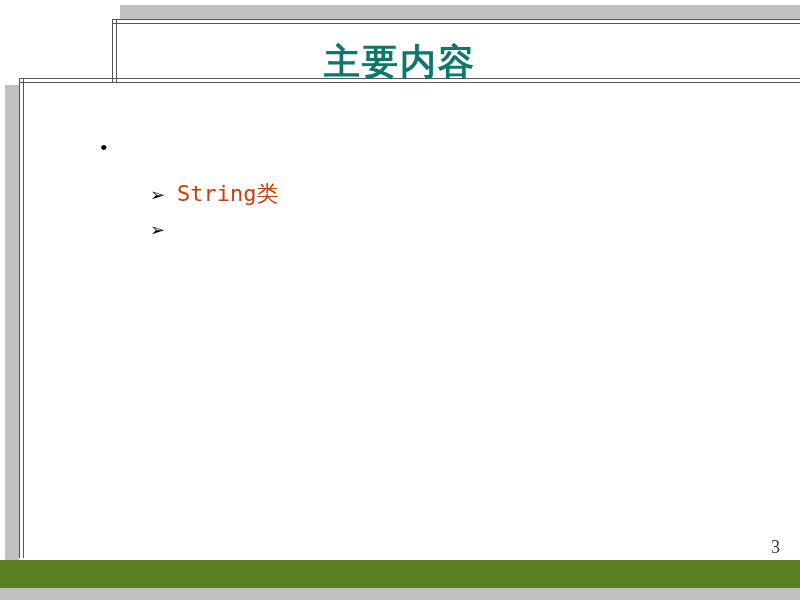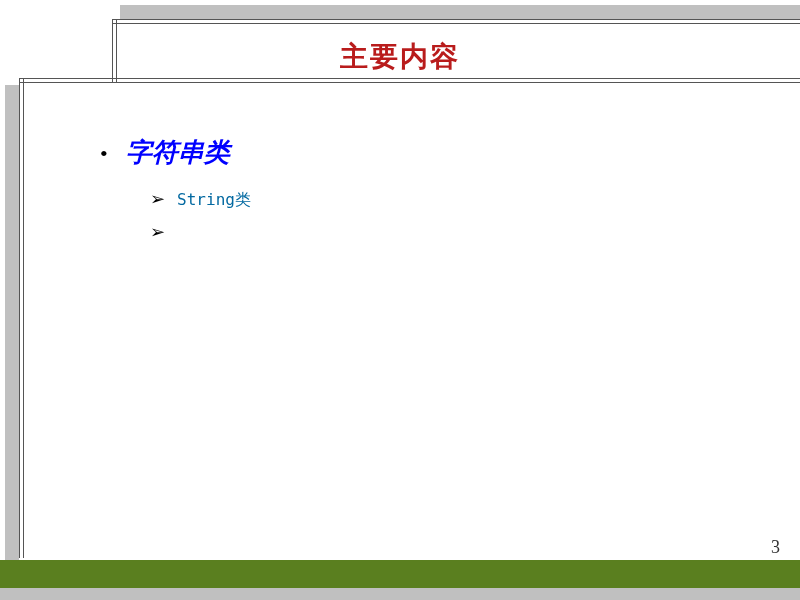--- a/index.html
+++ b/index.html
@@ -97,23 +97,23 @@
     
     .inner-v-line.line1 { left: 112px; }
     .inner-v-line.line2 { left: 116px; }
     
     .slide-title {
       position: absolute;
       top: 38px;
       left: 0;
       right: 0;
       text-align: center;
-      font-size: 28px;
+      font-size: 36px;
       font-weight: bold;
-      color: #b91c1c;
+      color: #0f766e;
       font-family: "SimHei", "黑体", sans-serif;
       letter-spacing: 2px;
     }
     
     .content-area {
       position: absolute;
       top: 135px;
       left: 100px;
       right: 40px;
     }
@@ -148,22 +148,22 @@
       margin-bottom: 10px;
     }
     
     .sub-bullet-arrow {
       font-size: 18px;
       color: #000000;
       margin-right: 12px;
     }
     
     .sub-bullet-text {
-      font-size: 16px;
-      color: #0369a1;
+      font-size: 22px;
+      color: #c2410c;
       font-family: "SimSun", "宋体", monospace;
     }
     
     .bottom-green-bar {
       position: absolute;
       bottom: 12px;
       left: 0;
       right: 0;
       height: 28px;
       background: #5a7f1f;
@@ -203,21 +203,20 @@
 <div class="inner-h-line line1"></div>
 <div class="inner-h-line line2"></div>
 <div class="inner-v-line line1"></div>
 <div class="inner-v-line line2"></div>
 
 <div class="slide-title">主要内容</div>
 
 <div class="content-area">
   <div class="bullet-main">
     <span class="bullet-dot">•</span>
-    <span class="bullet-main-text">字符串类</span>
   </div>
 
   <div class="sub-bullets">
     <div class="sub-bullet">
       <span class="sub-bullet-arrow">➢</span>
       <span class="sub-bullet-text">String类</span>
     </div>
     <div class="sub-bullet">
       <span class="sub-bullet-arrow">➢</span>
     </div>

